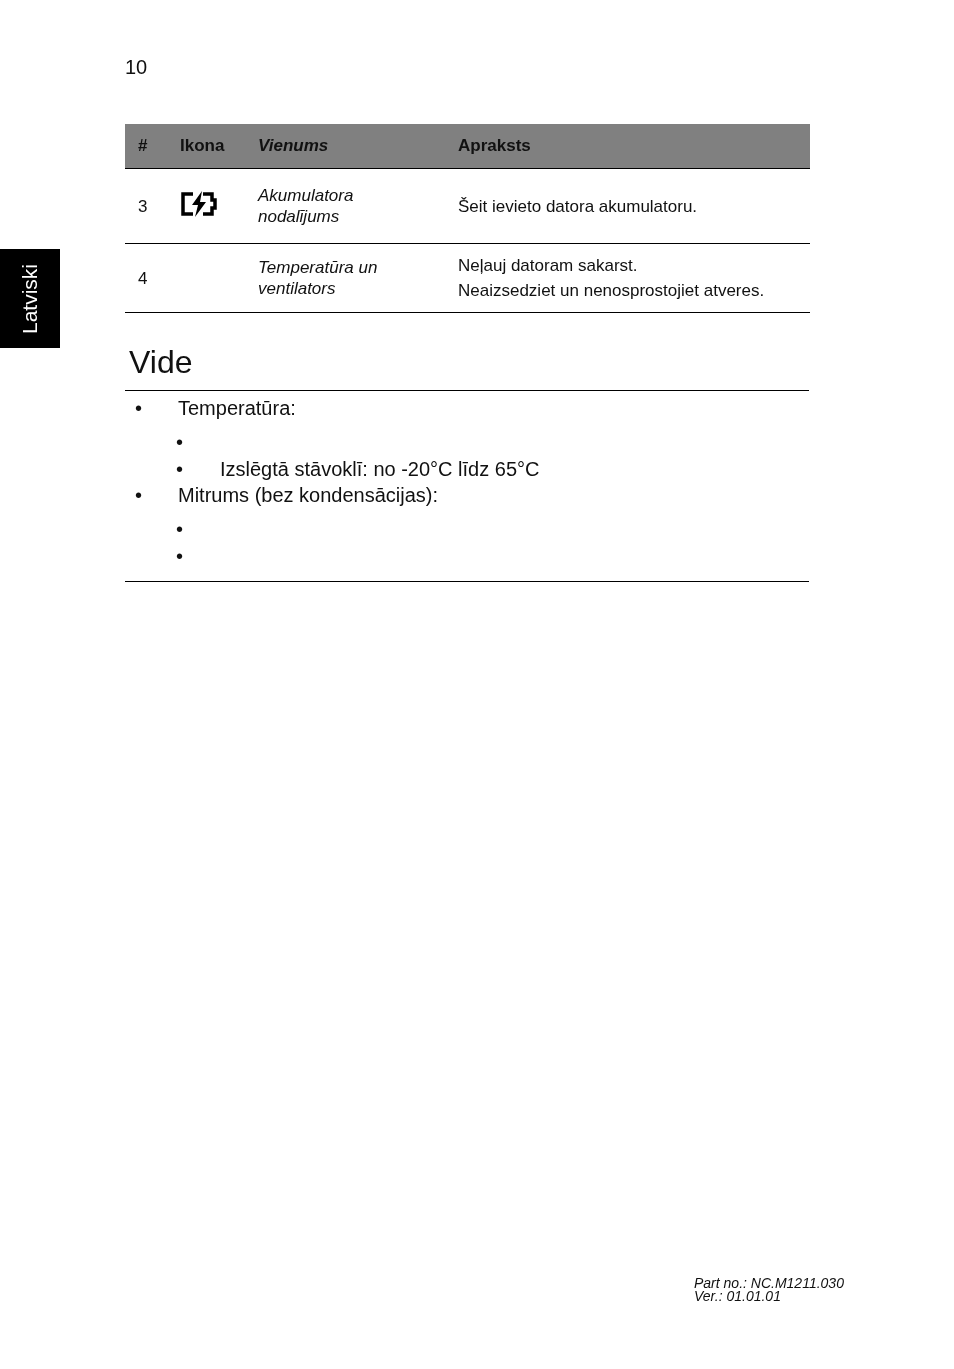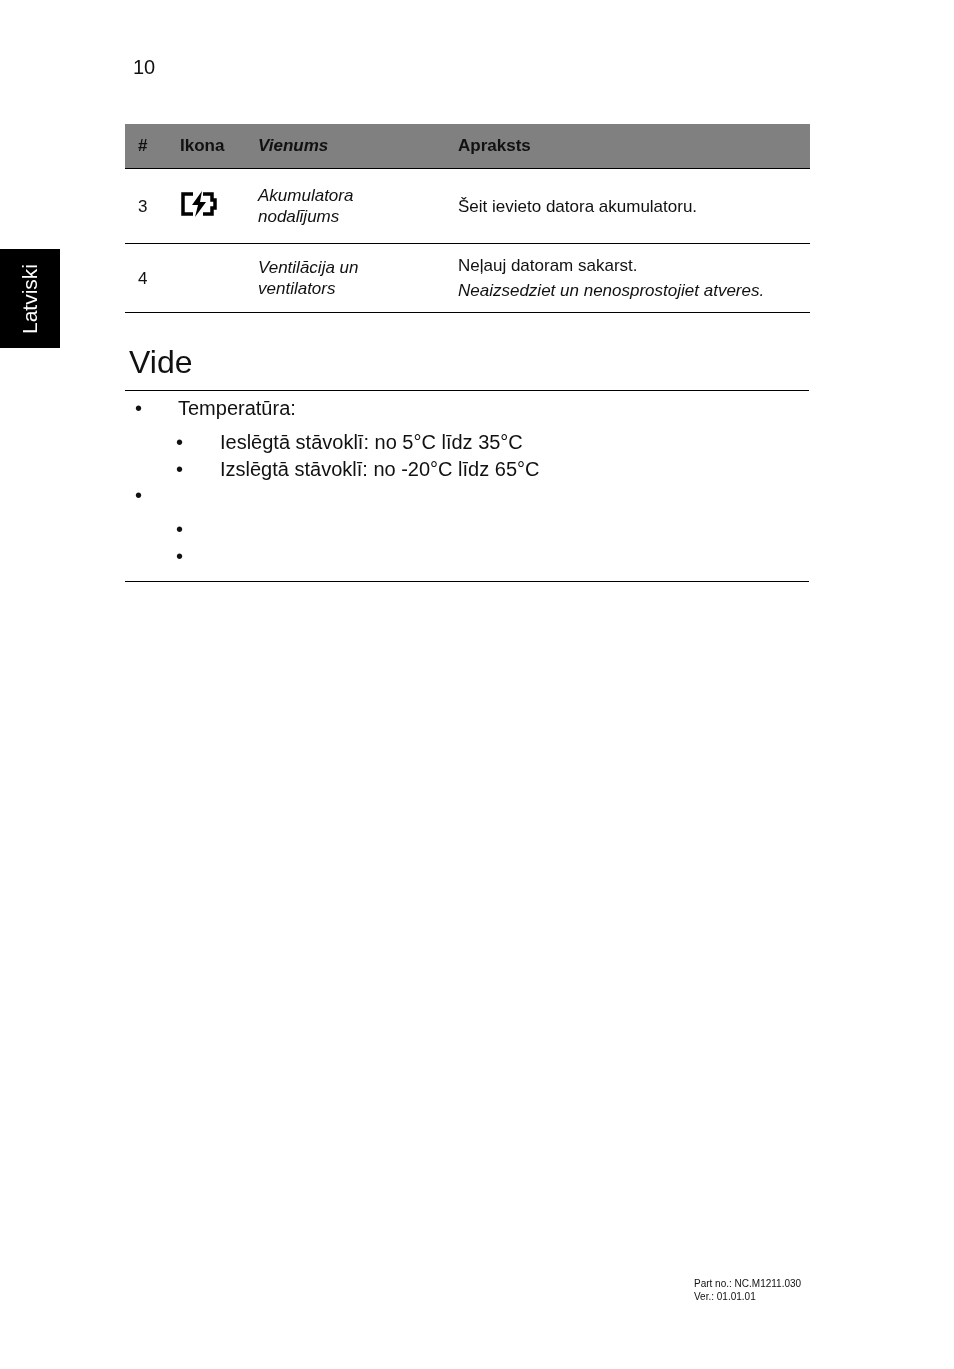--- a/index.html
+++ b/index.html
@@ -1,40 +1,40 @@
 <!DOCTYPE html>
 <html><head>
 <meta charset="utf-8">
 <style>
   html, body { margin:0; padding:0; }
   body { width:954px; height:1369px; background:#ffffff; position:relative; font-family:"Liberation Sans", sans-serif; color:#111; overflow:hidden; }
-  .page-num { position:absolute; left:133px; top:56px; font-size:20px; }
+  .page-num { position:absolute; left:125px; top:56px; font-size:20px; }
   .side-tab { position:absolute; left:0; top:249px; width:60px; height:99px; background:#000; }
   .side-tab span { position:absolute; left:50%; top:50%; transform:translate(-50%,-50%) rotate(-90deg); color:#fff; font-size:21px; white-space:nowrap; }
   table.spec { position:absolute; left:125px; top:124px; width:685px; border-collapse:collapse; font-size:17px; }
   table.spec th { background:#808080; color:#111; font-weight:bold; text-align:left; height:44px; padding:0 0 0 0; border-bottom:1px solid #000; }
   table.spec td { vertical-align:middle; border-bottom:1px solid #000; padding:0; line-height:21px; }
   .c1 { width:43px; padding-left:13px !important; box-sizing:border-box; }
   .c2 { width:90px; padding-left:12px !important; box-sizing:border-box;margin-top:16px; }
   .c3 { width:200px;font-style:italic; }
   tr.r3 td { height:74px; }
   tr.r4 td { height:68px; }
   .desc-line { display:block; }
-  .italic { font-style:italic; margin-top:4px; }
+  .italic { margin-top:4px; }
   h1.title { position:absolute; left:125px; top:340px; margin:4px; font-weight:normal; font-size:32px; }
   .rule { position:absolute; left:125px; width:684px; height:1px; background:#000; }
   ul.env { position:absolute; left:125px; top:396px; margin:0; padding:0; list-style:none; font-size:20px; }
   ul.env li { position:relative; }
   .bullet { position:absolute; }
   .lvl1 { padding-left:53px; height:28px; line-height:24px; }
   .lvl1 .bullet { left:10px; }
   .lvl2 { padding-left:95px; height:27px; line-height:26px; }
   .lvl2 .bullet { left:51px; }
   .gap { height:5px; }
-  .footer { position:absolute; left:694px; top:1277px; font-size:10px; line-height:13px; }
+  .footer { position:absolute; left:694px; top:1277px; font-size:14px; line-height:13px;font-style:italic; }
 </style>
 </head>
 <body>
 
 <div class="page-num">10</div>
 
 <div class="side-tab">
   <span>Latviski</span>
 </div>
 
@@ -62,21 +62,21 @@
         <span class="desc-line">nodalījums</span>
       </td>
       <td>
         <span class="desc-line">Šeit ievieto datora akumulatoru.</span>
       </td>
     </tr>
     <tr class="r4">
       <td class="c1">4</td>
       <td class="c2"></td>
       <td class="c3">
-        <span class="desc-line">Ventilācija un</span>
+        <span class="desc-line">Temperatūra un</span>
         <span class="desc-line">ventilators</span>
       </td>
       <td>
         <span class="desc-line">Neļauj datoram sakarst.</span>
         <span class="desc-line italic">Neaizsedziet un nenosprostojiet atveres.</span>
       </td>
     </tr>
   </tbody>
 </table>
 
@@ -84,28 +84,28 @@
 <div class="rule" style="top:390px;"></div>
 
 <ul class="env">
   <li class="lvl1">
     <span class="bullet">•</span>
     <span>Temperatūra:</span>
   </li>
   <li class="gap"></li>
   <li class="lvl2">
     <span class="bullet">•</span>
-    <span>Ieslēgtā stāvoklī: no 5°C līdz 35°C</span>
   </li>
   <li class="lvl2">
     <span class="bullet">•</span>
     <span>Izslēgtā stāvoklī: no -20°C līdz 65°C</span>
   </li>
   <li class="lvl1">
     <span class="bullet">•</span>
+    <span>Mitrums (bez kondensācijas):</span>
   </li>
   <li class="gap"></li>
   <li class="lvl2">
     <span class="bullet">•</span>
   </li>
   <li class="lvl2">
     <span class="bullet">•</span>
   </li>
 </ul>
 <div class="rule" style="top:581px;"></div>

